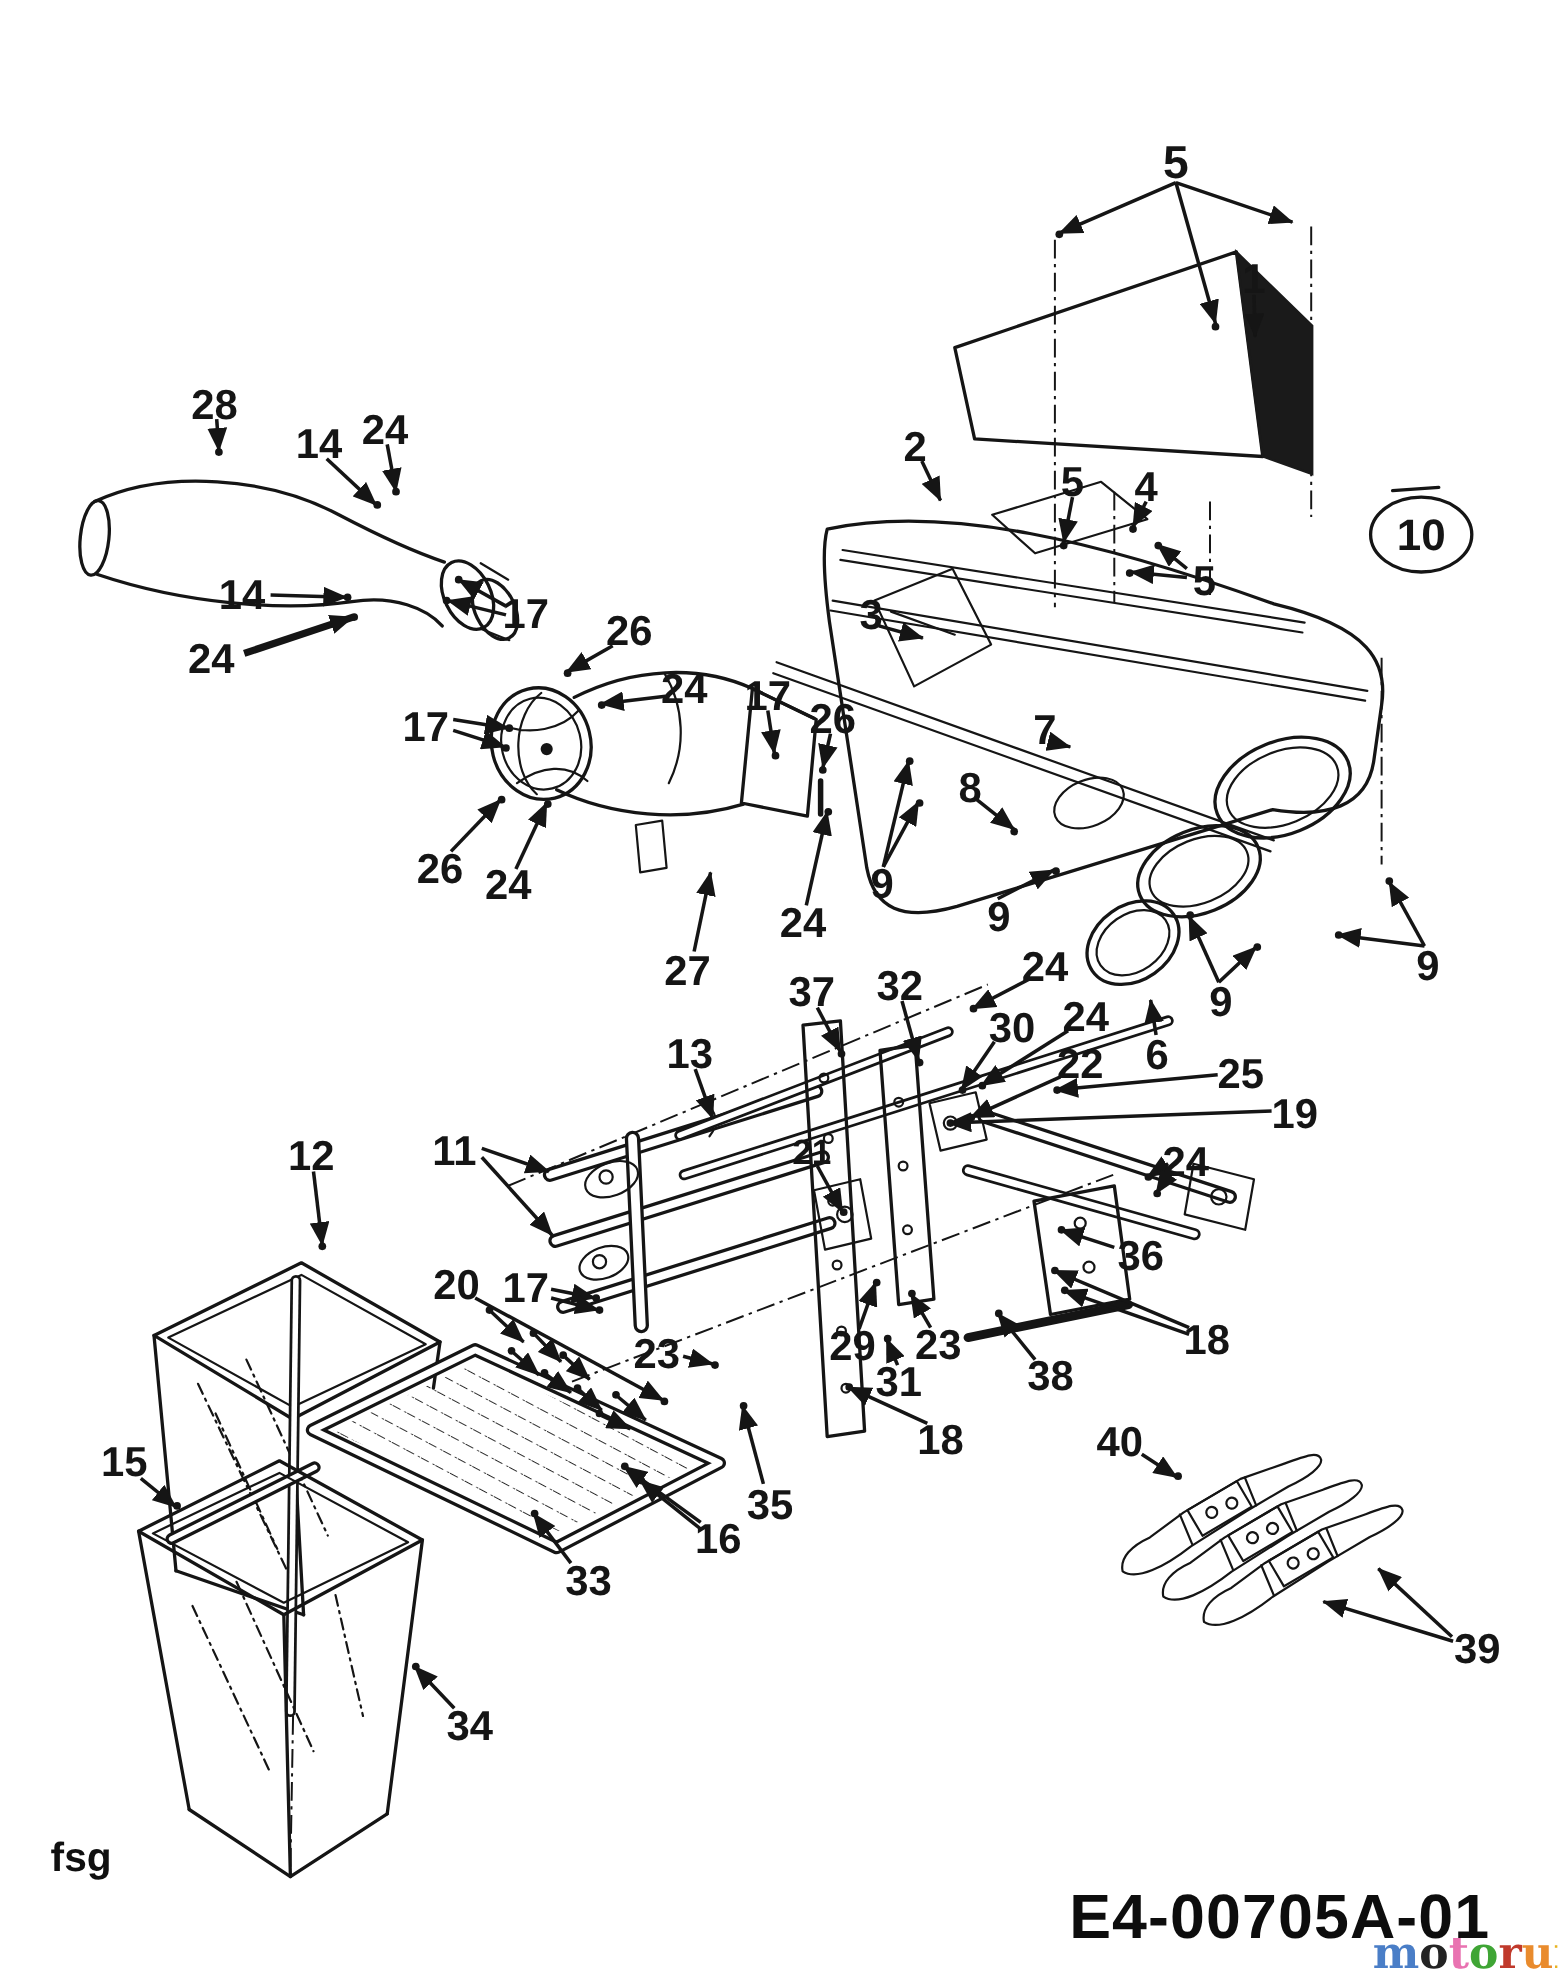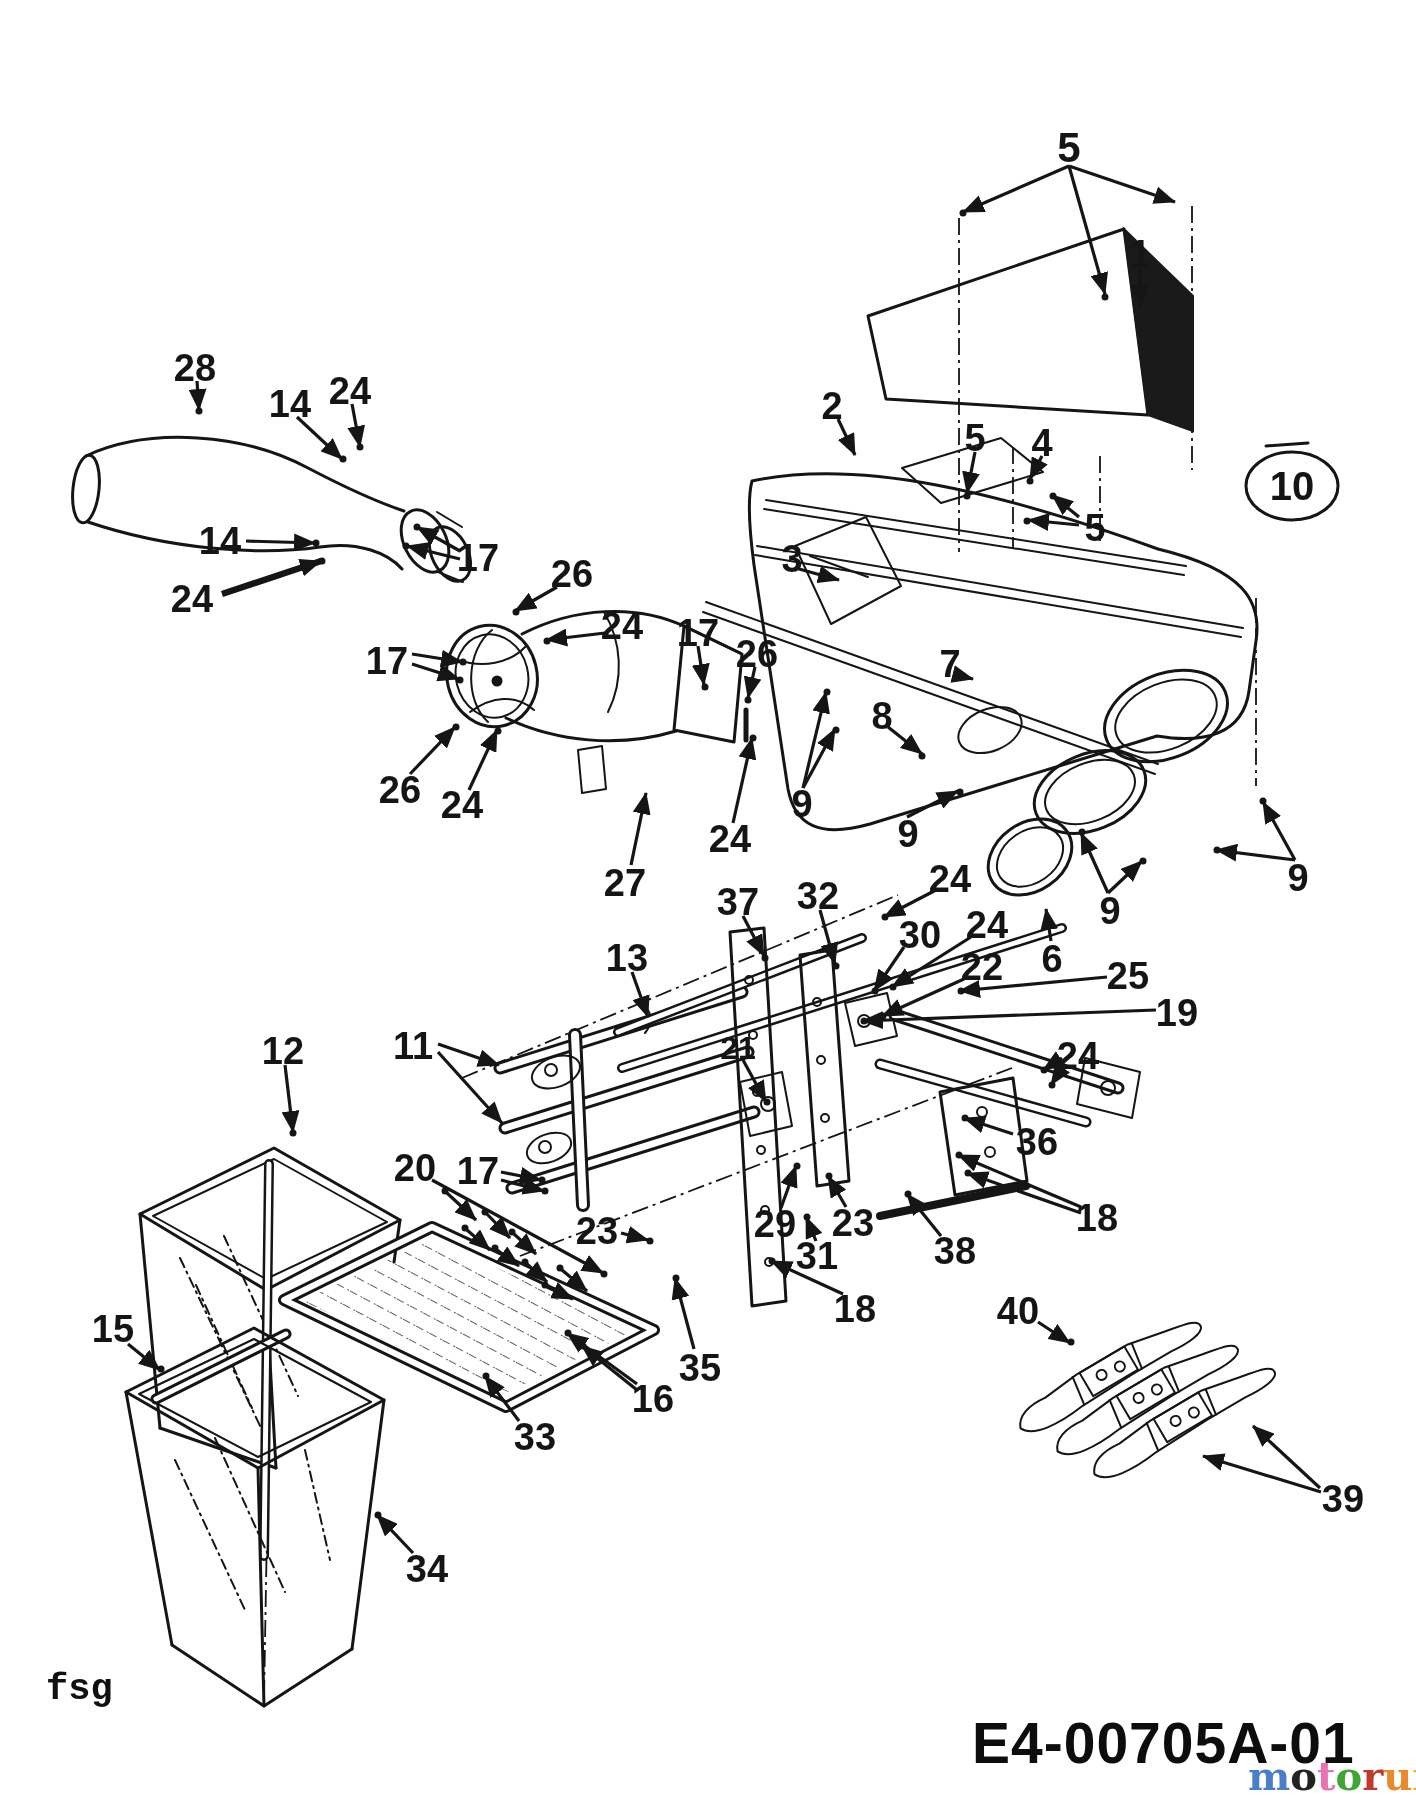--- a/index.html
+++ b/index.html
@@ -7,21 +7,21 @@
           font-family:"Liberation Sans",sans-serif;overflow:hidden;}
   #art{position:absolute;left:0;top:0;}
   .ln{fill:none;stroke:#151515;stroke-width:3;stroke-linecap:round;stroke-linejoin:round}
   .ln2{fill:none;stroke:#151515;stroke-width:2;stroke-linecap:round;stroke-linejoin:round}
   .to{fill:none;stroke:#151515;stroke-linecap:round;stroke-linejoin:round}
   .ti{fill:none;stroke:#ffffff;stroke-linecap:round;stroke-linejoin:round}
   .dash{stroke-dasharray:10 5 2 5}
   .cons{stroke:#151515;stroke-width:1.8;stroke-dasharray:17 5 3 5;fill:none}
   .arrow{stroke:#151515;fill:none}
   .callout{font-weight:700;fill:#151515;text-anchor:middle;font-family:"Liberation Sans",sans-serif}
-  .fsg{position:absolute;left:46px;top:1668px;font-family:Liberation Mono, monospace;
+  .fsg{position:absolute;left:46px;top:1668px;font-family:Liberation Sans, sans-serif;
        font-weight:700;font-size:37px;color:#101010;}
   .partno{position:absolute;left:972px;top:1710px;font-weight:700;font-size:57px;
           letter-spacing:1px;color:#0d0d0d;font-family:"Liberation Sans",sans-serif;}
   .watermark{position:absolute;left:1248px;top:1752px;font-family:"DejaVu Serif",serif;
              font-weight:700;font-size:40px;white-space:nowrap;}
 </style>
 </head>
 <body>
 
 <div id="screen">

